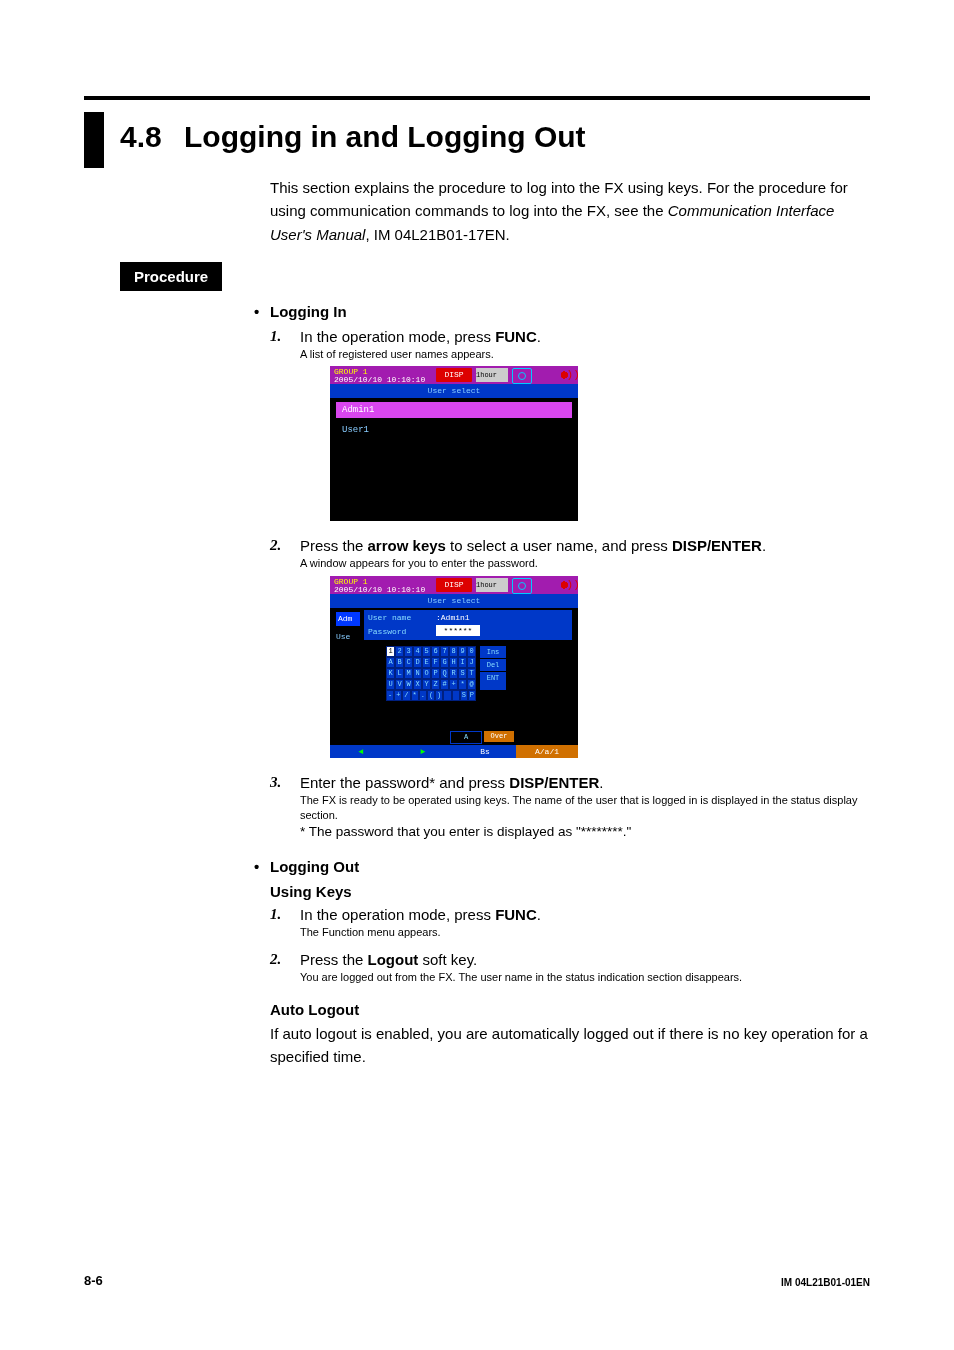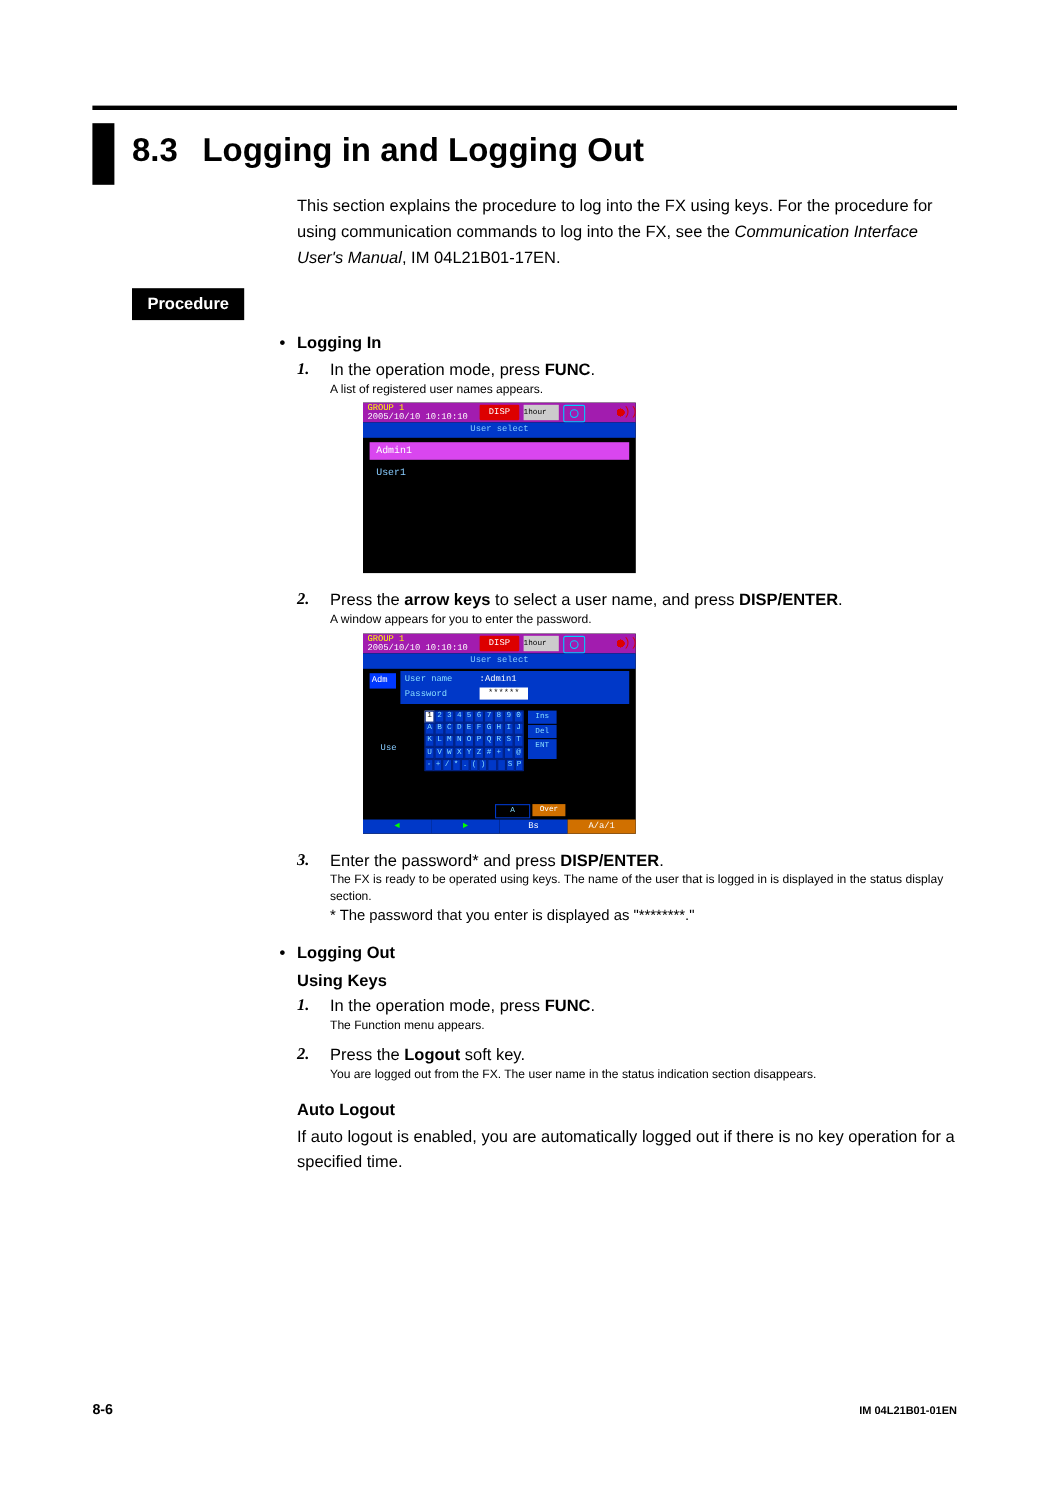--- a/index.html
+++ b/index.html
@@ -173,22 +173,22 @@
     position: absolute; top: 56px; left: 6px; right: 6px; height: 16px;
     color: #8cf; font-size: 9px; line-height: 16px; padding-left: 6px;
   }
 
   
   .shot2 .side-sel {
     position: absolute; top: 36px; left: 6px; width: 22px; height: 14px;
     background: #0038ff; color: #fff; font-size: 8px; line-height: 14px; padding-left: 2px;
   }
   .shot2 .side-row {
-    position: absolute; top: 54px; left: 14px; width: 22px; height: 14px;
-    color: #8cf; font-size: 8px; line-height: 14px; padding-left: 2px; margin-top: 44px;
+    position: absolute; top: 54px; left: 4px; width: 22px; height: 14px;
+    color: #8cf; font-size: 8px; line-height: 14px; padding-left: 2px;
   }
   .shot2 .panel {
     position: absolute; top: 34px; left: 34px; right: 6px; height: 30px;
     background: #0038c8;
   }
   .shot2 .panel .lbl1 { position:absolute; top:2px; left:4px; color:#8df; font-size:8px;}
   .shot2 .panel .val1 { position:absolute; top:2px; left:72px; color:#fff; font-size:8px;}
   .shot2 .panel .lbl2 { position:absolute; top:16px; left:4px; color:#8df; font-size:8px;}
   .shot2 .panel .val2 {
     position:absolute; top:15px; left:72px; width:44px; height:11px;
@@ -250,21 +250,21 @@
     font-weight: bold;
     font-family: Arial, sans-serif;
   }
 </style>
 </head>
 <body>
 
 <div class="page">
   <div class="hr-top"></div>
   <div class="chapter-bar"></div>
-  <div class="chapter-num">8.3</div>
+  <div class="chapter-num">4.8</div>
   <div class="chapter-title">Logging in and Logging Out</div>
 
   <div class="content">
     <div class="intro-para">
       <span>This section explains the procedure to log into the FX using keys. For the procedure for using communication commands to log into the FX, see the </span><span class="italic">Communication Interface User's Manual</span><span>, IM 04L21B01-17EN.</span>
     </div>
 
     <div class="proc-label">Procedure</div>
 
     

